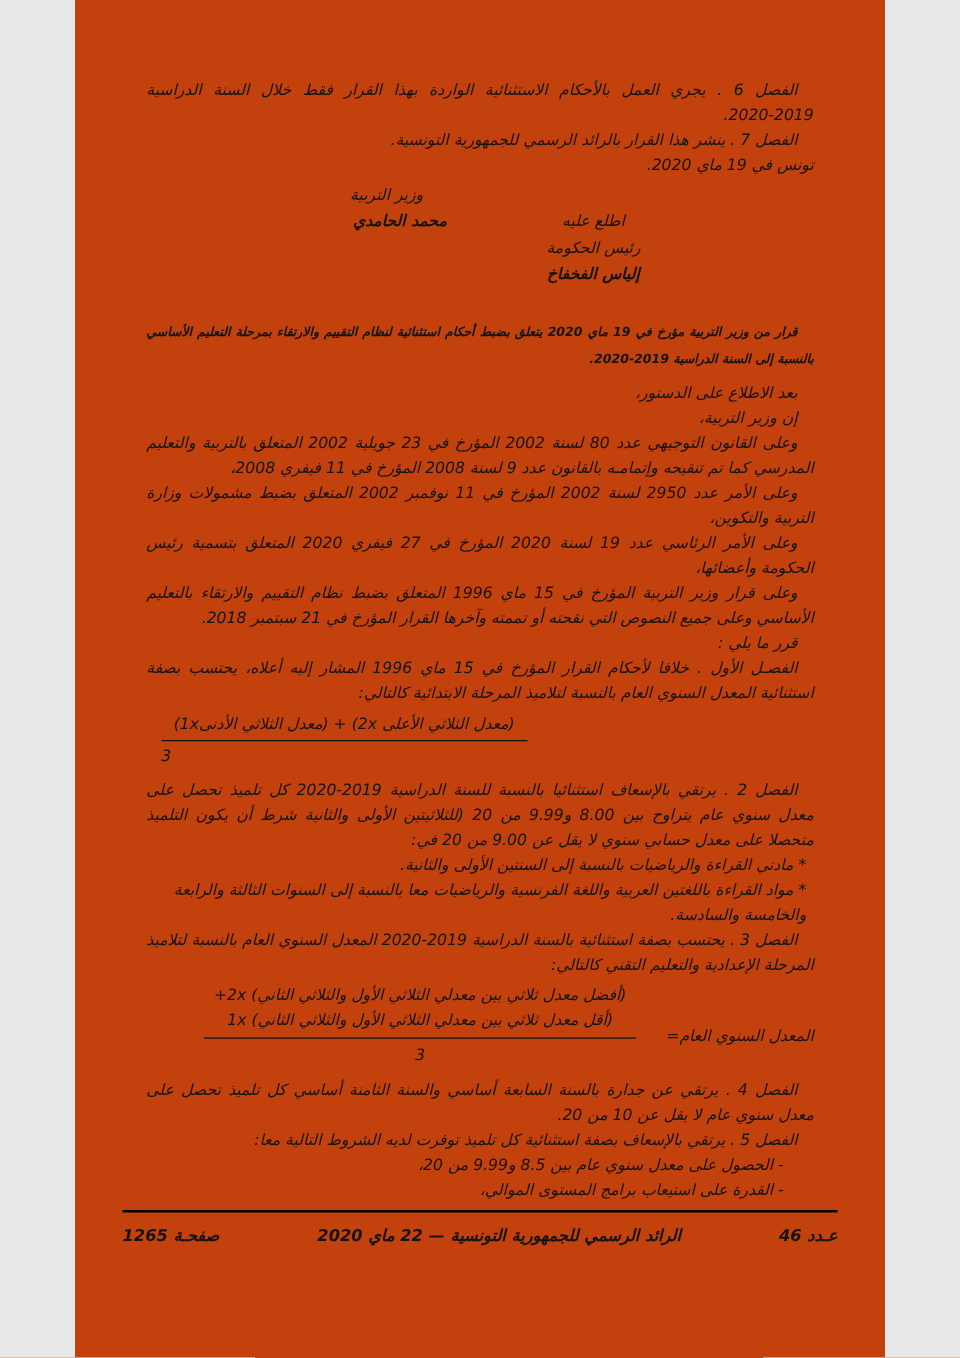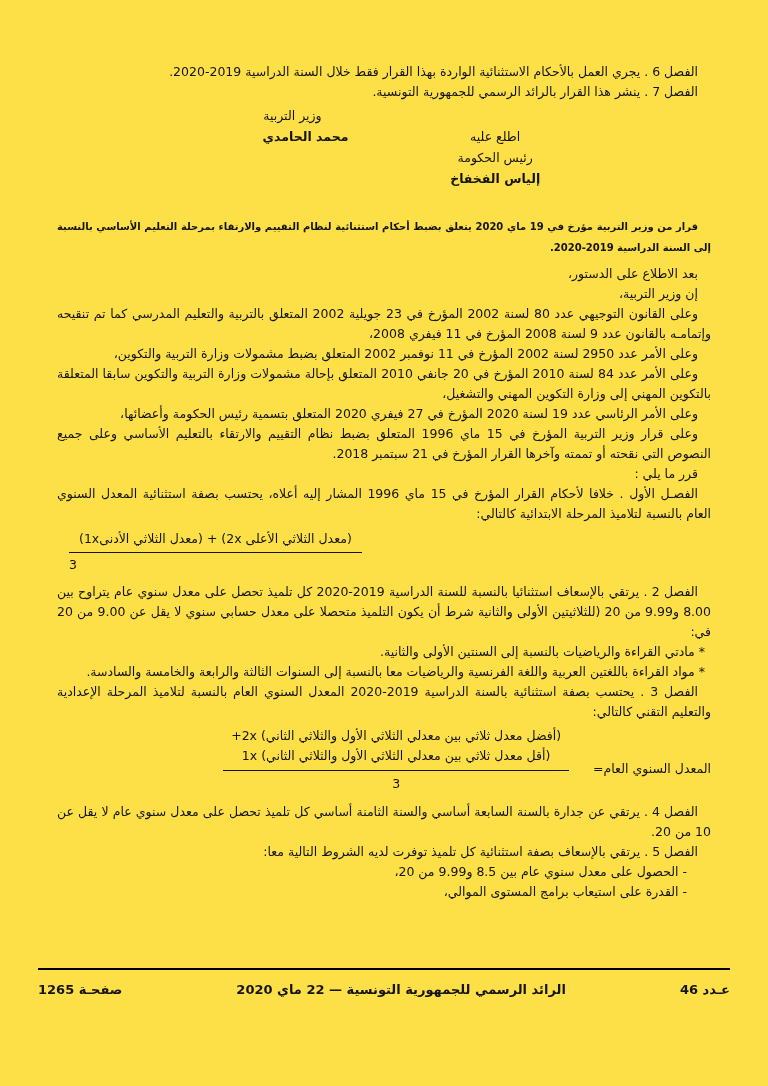--- a/index.html
+++ b/index.html
@@ -1,26 +1,27 @@
 <!DOCTYPE html>
 <html lang="ar" dir="rtl"><head>
 <meta charset="utf-8">
 <style>
   html,body { margin:0; padding:0; background:#e8e8e8; }
   .page {
     position:relative;
-    width:768px; height:1086px;
+    width:648px; height:1086px;
     margin:0 auto;
-    background:#fde047;
+    background:#c2410c;
     color:#141414;
     font-family:"DejaVu Sans", sans-serif;
     font-size:12.5px;
     line-height:20px;
     direction:rtl;
     overflow:hidden;
+    font-style:italic;
   }
   .content { padding:62px 57px 0 57px; }
   .para {
     margin:0;
     text-align:justify;
     text-align-last:right;
     text-indent:13px;
   }
   .line { margin:0; text-align:right; text-indent:13px; }
   .noind { text-indent:0; }
@@ -66,36 +67,36 @@
   }
 </style>
 </head>
 <body>
 
 <div class="page">
   <div class="content">
 
     <p class="para">الفصل 6 . يجري العمل بالأحكام الاستثنائية الواردة بهذا القرار فقط خلال السنة الدراسية 2019‏-‏2020.</p>
     <p class="para">الفصل 7 . ينشر هذا القرار بالرائد الرسمي للجمهورية التونسية.</p>
+    <p class="line noind">تونس في 19 ماي 2020.</p>
 
     <div class="sig-block">
       <span class="sig minister-title">وزير التربية</span>
       <span class="sig viewed">اطلع عليه</span>
       <span class="sig minister-name">محمد الحامدي</span>
       <span class="sig pm-title">رئيس الحكومة</span>
       <span class="sig pm-name">إلياس الفخفاخ</span>
     </div>
 
     <p class="para heading">قرار من وزير التربية  مؤرخ في 19 ماي 2020 يتعلق بضبط أحكام استثنائية لنظام التقييم والارتقاء بمرحلة التعليم الأساسي بالنسبة إلى السنة الدراسية 2019‏-‏2020.</p>
 
     <p class="para">بعد الاطلاع على الدستور،</p>
     <p class="para">إن وزير التربية،</p>
     <p class="para">وعلى القانون التوجيهي عدد 80 لسنة 2002 المؤرخ في 23 جويلية 2002 المتعلق بالتربية والتعليم المدرسي كما تم تنقيحه وإتمامـه بالقانون عدد 9 لسنة 2008 المؤرخ في 11 فيفري 2008،</p>
     <p class="para">وعلى الأمر عدد 2950 لسنة 2002 المؤرخ في 11 نوفمبر 2002 المتعلق بضبط مشمولات وزارة التربية والتكوين،</p>
-    <p class="para">وعلى الأمر عدد 84 لسنة 2010 المؤرخ في 20 جانفي 2010 المتعلق بإحالة مشمولات وزارة التربية والتكوين سابقا المتعلقة بالتكوين المهني إلى وزارة التكوين المهني والتشغيل،</p>
     <p class="para">وعلى الأمر الرئاسي عدد 19 لسنة 2020 المؤرخ في 27 فيفري 2020 المتعلق بتسمية رئيس الحكومة وأعضائها،</p>
     <p class="para">وعلى قرار وزير التربية المؤرخ في 15 ماي 1996 المتعلق بضبط نظام التقييم والارتقاء بالتعليم الأساسي وعلى جميع النصوص التي نقحته أو تممته وآخرها القرار المؤرخ في 21 سبتمبر 2018.</p>
 
     <p class="line">قرر ما يلي :</p>
 
     <p class="para">الفصـل الأول . خلافا لأحكام القرار المؤرخ في 15 ماي 1996 المشار إليه أعلاه، يحتسب  بصفة استثنائية المعدل السنوي العام بالنسبة لتلاميذ المرحلة الابتدائية كالتالي:</p>
 
     <div class="f1-wrap">
       <span class="frac">
         <span class="frac-num" style="display:block;">(معدل الثلاثي الأعلى  2x)  +  (معدل الثلاثي الأدنى1x)</span>

